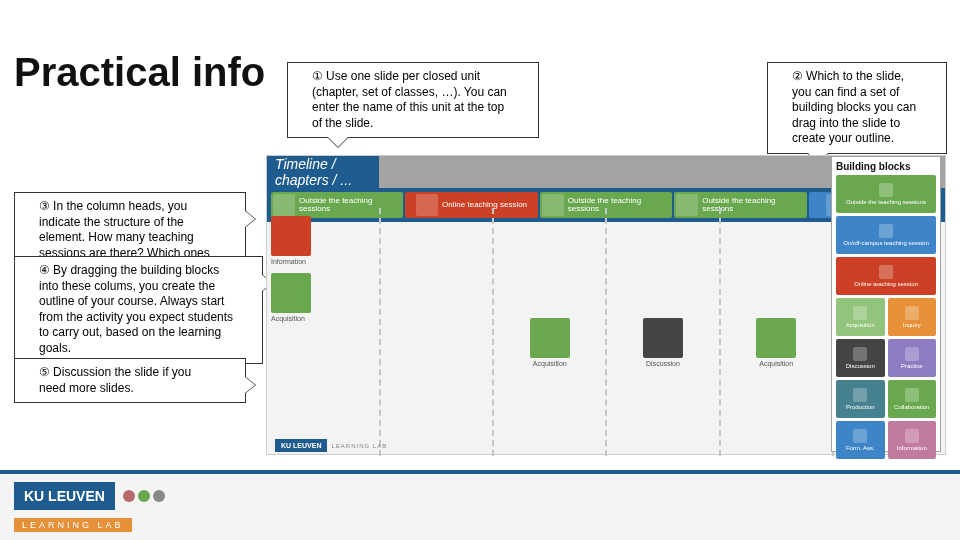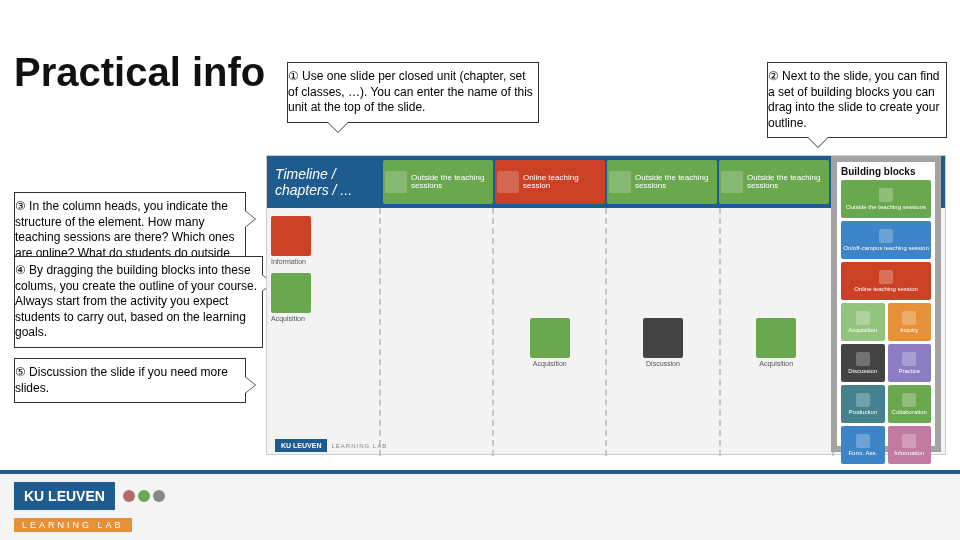--- a/index.html
+++ b/index.html
@@ -13,21 +13,21 @@
   .title {
     position: absolute;
     left: 14px; top: 50px;
     font-size: 40px; font-weight: bold;
     color: #111;
   }
   .callout {
     position: absolute;
     border: 1px solid #333;
     background: #fff;
-    padding: 6px 0;
+    padding: 6px 24px;
     font-size: 12px;
     line-height: 1.3;
   }
   .callout::after {
     content: "";
     position: absolute;
     width: 0; height: 0;
   }
   .callout.top::after {
     bottom: -10px; left: 40px;
@@ -55,20 +55,21 @@
     left: 266px; top: 155px;
     width: 680px; height: 300px;
     background: #f3f3f3;
     border: 1px solid #ccc;
     font-size: 9px;
   }
   .mini-header {
     display: flex; align-items: stretch;
     background: #a3a3a3;
     height: 52px;
+    flex-direction: column;
   }
   .mini-timeline {
     width: 112px;
     color: #fff; font-style: italic;
     font-size: 14px;
     display: flex; align-items: center;
     padding-left: 8px;
     background: #1e5b8e;
   }
   .mini-cols {
@@ -119,21 +120,21 @@
   .lane-label {
     position: absolute; left: 50%; transform: translateX(-50%);
     font-size: 7px; color: #555; text-align:center; width: 60px;
   }
 
   .bb-panel {
     position: absolute;
     right: 4px; top: 0;
     width: 110px; height: 296px;
     background: #fff;
-    border: 6px solid #a3a3a3;
+    border: 1px solid #a3a3a3;
     padding: 4px;
   }
   .bb-title { font-size: 10px; font-weight: bold; color:#111; margin-bottom:3px;}
   .bb-row { display:flex; gap:3px; margin-bottom:3px;}
   .bb-item {
     flex: 1;
     height: 38px;
     color: #fff;
     border-radius: 2px;
     display:flex; flex-direction:column; align-items:center; justify-content:center;
@@ -170,21 +171,21 @@
   .d1{background:#b36b6b;} .d2{background:#6aa84f;} .d3{background:#888;}
   .ll-label { font-size:9px; color:#fff; letter-spacing:3px; background:#e69138; padding:2px 8px; margin-top:4px;}
   .footer-left{display:flex;flex-direction:column;align-items:flex-start;gap:4px;}
 </style>
 </head>
 <body>
 
 <div class="title">Practical info</div>
 
 <div class="callout top c1">① Use one slide per closed unit (chapter, set of classes, …). You can enter the name of this unit at the top of the slide.</div>
-<div class="callout top c2">② Next to the slide, you can find a set of building blocks you can drag into the slide to create your outline.</div>
+<div class="callout top c2">② Which to the slide, you can find a set of building blocks you can drag into the slide to create your outline.</div>
 <div class="callout left c3">③ In the column heads, you indicate the structure of the element. How many teaching sessions are there? Which ones are online? What do students do outside the teaching sessions?</div>
 <div class="callout left c4">④ By dragging the building blocks into these colums, you create the outline of your course. Always start from the activity you expect students to carry out, based on the learning goals.</div>
 <div class="callout left c5">⑤ Discussion the slide if you need more slides.</div>
 
 <div class="mini">
   <div class="mini-header">
     <div class="mini-timeline">Timeline / chapters / ...</div>
     <div class="mini-cols" id="mini-cols">
         <div class="col-head ch-green">
           <div class="sq"></div>

